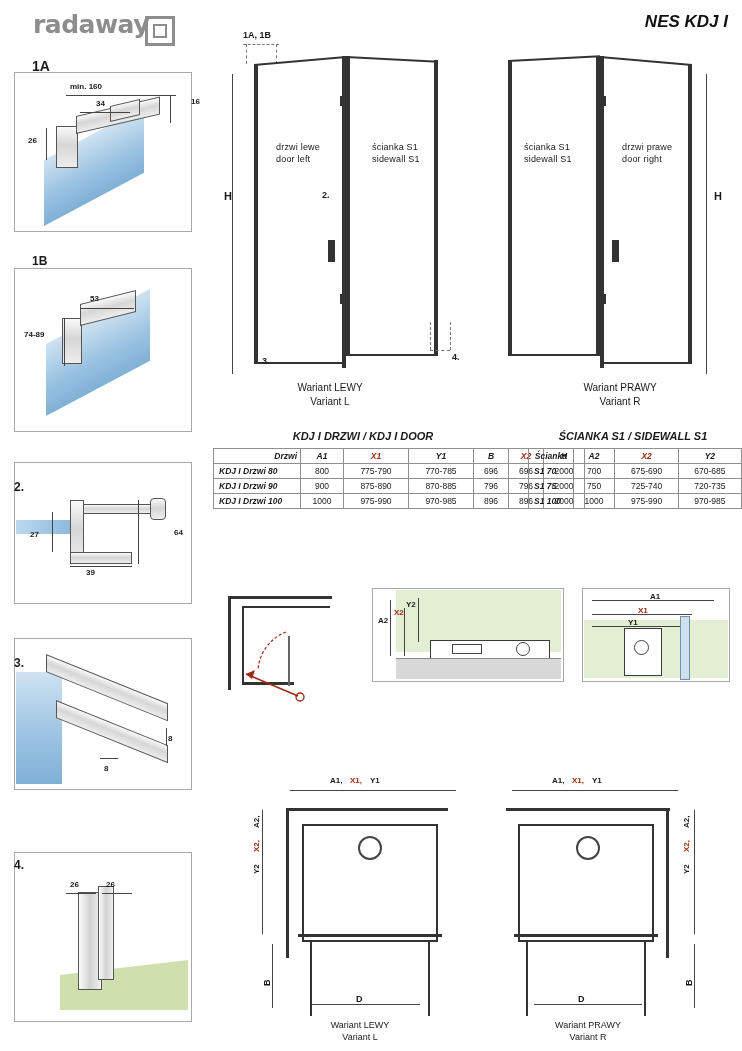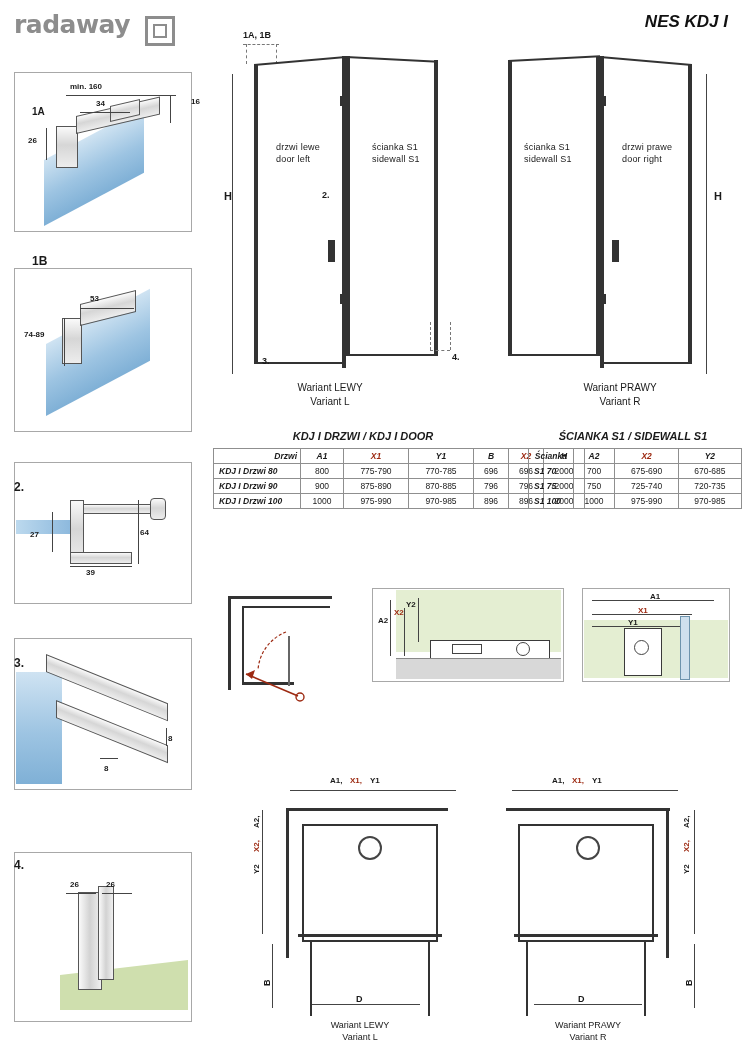--- a/index.html
+++ b/index.html
@@ -15,21 +15,21 @@
   .lbl-b{font-size:9px;font-weight:bold;}
   .tiny{font-size:8px;}
   .ln{background:#333;position:absolute;}
   .ln-thin{background:#666;position:absolute;}
   .dim{background:#444;position:absolute;}
   .dash{position:absolute;border-top:1px dashed #777;}
   .dashv{position:absolute;border-left:1px dashed #777;}
 
   
   #logo{left:14px;top:10px;width:190px;height:34px;}
-  #logo .word{font-size:25px;font-weight:bold;color:#8d8d8d;letter-spacing:-0.5px;font-family:"DejaVu Sans",sans-serif;}
+  #logo .word{font-size:25px;font-weight:bold;color:#8d8d8d;letter-spacing:-0.5px;font-family:"DejaVu Sans",sans-serif;margin-left:19px;}
   #logo .mark{position:absolute;left:131px;top:6px;width:24px;height:24px;border:3px solid #8d8d8d;}
   #logo .mark:after{content:"";position:absolute;left:5px;top:5px;width:10px;height:10px;border:2px solid #8d8d8d;}
   #title{right:14px;top:12px;font-size:17px;font-weight:bold;font-style:italic;color:#111;}
 
   
   .panel{border:1px solid #a8a8a8;background:#fff;}
 
   .glass{background:linear-gradient(180deg,#cfe3f2 0%,#9dc4e2 55%,#7fb0d6 100%);}
   .glass2{background:linear-gradient(90deg,#bcd9ee 0%,#8ab7dc 100%);}
   .metal{background:linear-gradient(180deg,#fafafa 0%,#d6d6d6 45%,#ededed 100%);border:1px solid #555;}
@@ -53,21 +53,21 @@
 </head>
 <body>
 
 <div class="abs" id="logo">
   <span class="word">radaway</span>
   <span class="mark"></span>
 </div>
 <div class="abs" id="title">NES KDJ I</div>
 
 <div class="abs panel" style="left:14px;top:72px;width:176px;height:158px;"></div>
-<div class="abs lbl-b" style="left:32px;top:58px;font-size:10px;margin-top:48px;">1A</div>
+<div class="abs lbl-b" style="left:32px;top:58px;font-size:14px;">1A</div>
 
 <div class="abs glass" style="left:44px;top:160px;width:100px;height:66px;transform:skewY(-28deg);transform-origin:left top;"></div>
 <div class="abs metal" style="left:56px;top:126px;width:20px;height:40px;"></div>
 <div class="abs metal" style="left:76px;top:116px;width:82px;height:16px;transform:skewY(-13deg);transform-origin:left top;"></div>
 <div class="abs metal" style="left:110px;top:106px;width:28px;height:14px;transform:skewY(-13deg);transform-origin:left top;"></div>
 
 <div class="abs tiny" style="left:70px;top:82px;font-weight:bold;">min. 160</div>
 <div class="abs dim" style="left:66px;top:95px;width:110px;height:1px;"></div>
 <div class="abs tiny" style="left:96px;top:99px;font-weight:bold;">34</div>
 <div class="abs dim" style="left:80px;top:112px;width:50px;height:1px;"></div>
@@ -90,21 +90,21 @@
 <div class="abs lbl-b" style="left:14px;top:480px;font-size:12px;">2.</div>
 <div class="abs glass2" style="left:16px;top:520px;width:58px;height:14px;"></div>
 <div class="abs metal" style="left:78px;top:504px;width:76px;height:8px;"></div>
 <div class="abs metal" style="left:150px;top:498px;width:14px;height:20px;border-radius:4px;"></div>
 <div class="abs metal" style="left:70px;top:500px;width:12px;height:62px;"></div>
 <div class="abs metal" style="left:70px;top:552px;width:60px;height:10px;"></div>
 <div class="abs tiny" style="left:30px;top:530px;font-weight:bold;">27</div>
 <div class="abs dim" style="left:52px;top:512px;width:1px;height:40px;"></div>
 <div class="abs tiny" style="left:86px;top:568px;font-weight:bold;">39</div>
 <div class="abs dim" style="left:70px;top:566px;width:62px;height:1px;"></div>
-<div class="abs tiny" style="left:140px;top:528px;font-weight:bold;">64</div>
+<div class="abs tiny" style="left:140px;top:528px;font-weight:bold;padding-left:34px;">64</div>
 <div class="abs dim" style="left:138px;top:500px;width:1px;height:64px;"></div>
 
 <div class="abs panel" style="left:14px;top:638px;width:176px;height:150px;"></div>
 <div class="abs lbl-b" style="left:14px;top:656px;font-size:12px;">3.</div>
 <div class="abs glass" style="left:16px;top:672px;width:46px;height:112px;"></div>
 <div class="abs metal" style="left:46px;top:654px;width:120px;height:16px;transform:skewY(22deg);transform-origin:left top;"></div>
 <div class="abs metal" style="left:56px;top:700px;width:110px;height:16px;transform:skewY(22deg);transform-origin:left top;"></div>
 <div class="abs tiny" style="left:168px;top:734px;font-weight:bold;">8</div>
 <div class="abs dim" style="left:166px;top:728px;width:1px;height:18px;"></div>
 <div class="abs tiny" style="left:104px;top:764px;font-weight:bold;">8</div>

